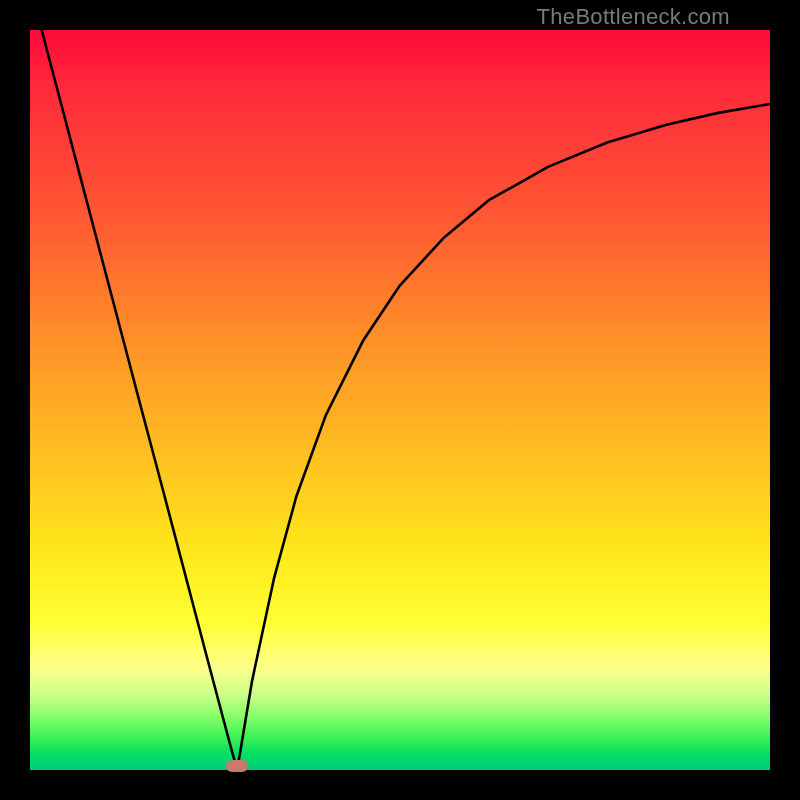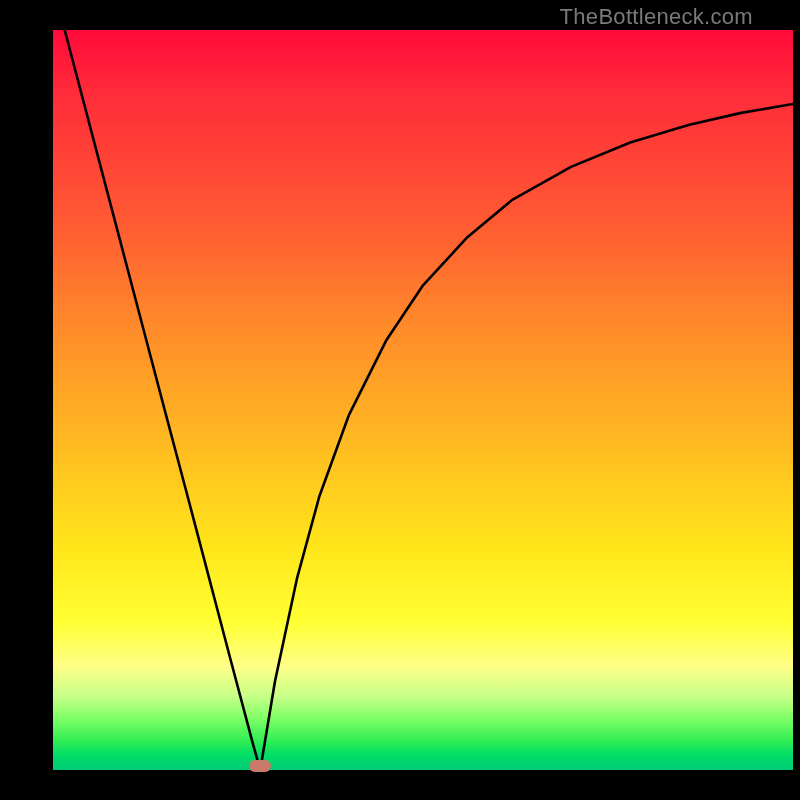--- a/index.html
+++ b/index.html
@@ -11,21 +11,20 @@
     background: #000;
     font-family: Arial, Helvetica, sans-serif;
   }
   .frame {
     position: absolute;
     left: 0;
     top: 0;
     width: 742px;
     height: 800px;
     background: #000;
-    margin-left: 23px;
   }
   .plot {
     position: absolute;
     left: 30px;
     top: 30px;
     width: 740px;
     height: 740px;
     background: linear-gradient(to bottom,
       #ff0a3a 0%,
       #ff2a3a 8%,

